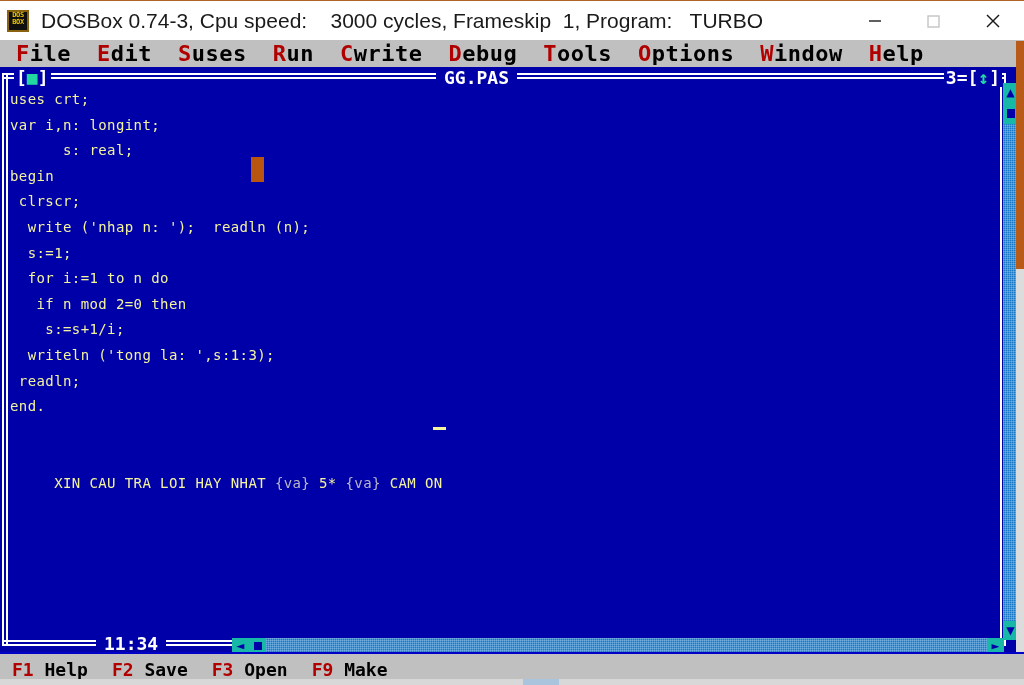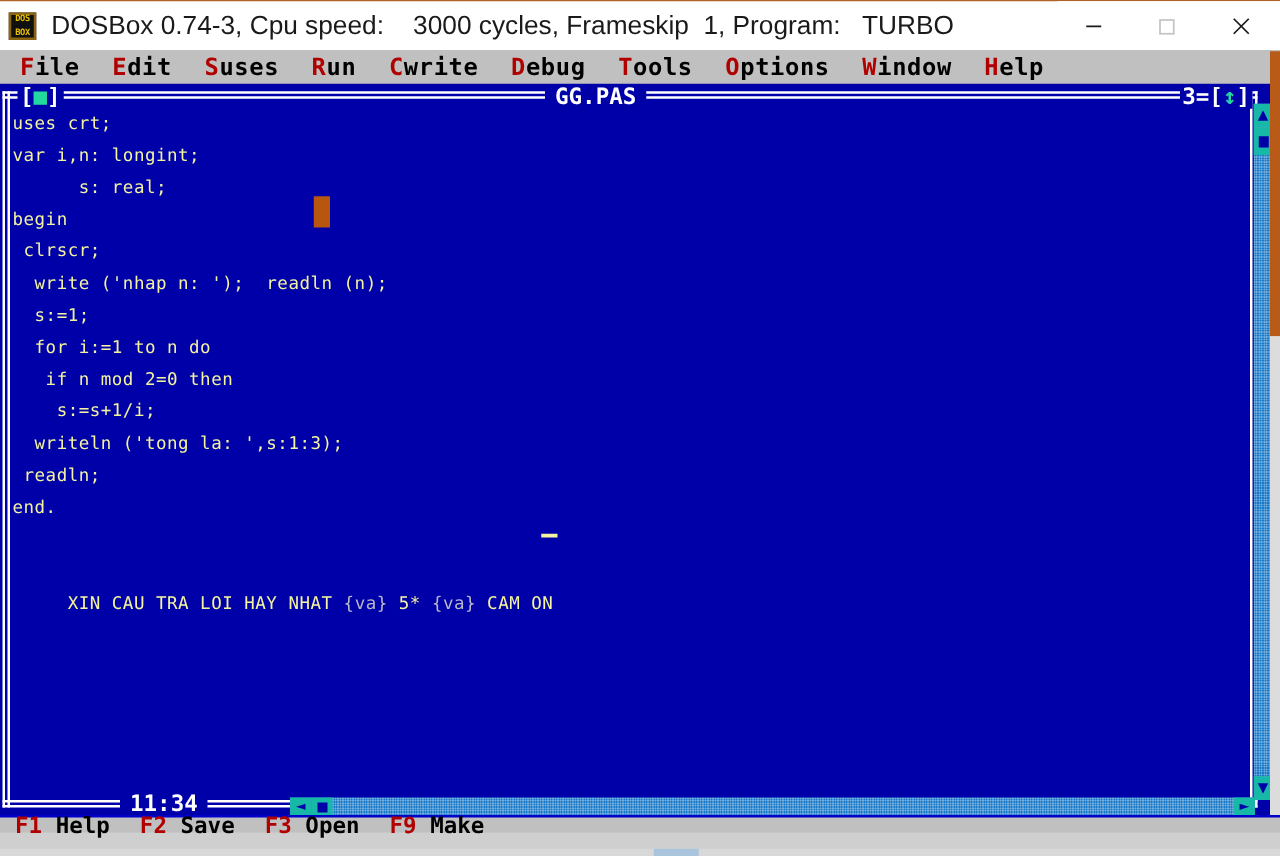--- a/index.html
+++ b/index.html
@@ -30,21 +30,21 @@
     align-items: center;
   }
   #app-icon {
     width: 22px; height: 22px;
     margin-left: 7px;
     background: #101010;
     border: 2px solid #8a6310;
     display: flex;
     flex-direction: column;
     align-items: center;
-    justify-content: space-between;
+    justify-content: flex-start;
     line-height: 7px;
     flex: none;
   }
   #app-icon span {
     font-family: "DejaVu Sans Mono", monospace;
     font-size: 7px;
     font-weight: bold;
     color: #e8c000;
     letter-spacing: -0.3px;
   }
@@ -77,21 +77,21 @@
     position: absolute;
     left: 0; top: 40px;
     width: 1024px; height: 27px;
     background: #c0c0c0;
     display: flex;
     align-items: center;
     padding-left: 16px;
   }
   .menu-item {
     font-family: "DejaVu Sans Mono", monospace;
-    font-size: 19px;
+    font-size: 22px;
     font-weight: bold;
     color: #000000;
     margin-right: 26px;
     letter-spacing: 0.5px;
     white-space: pre;
   }
   .menu-item .hot { color: #b00000; }
 
   
   #dos {
@@ -270,21 +270,21 @@
     position: absolute;
     left: 1016px; top: 269px;
     width: 8px; height: 383px;
     background: #dcdcdc;
   }
 
   
   #statusbar {
     position: absolute;
     left: 0; top: 652px;
-    width: 1024px; height: 14px;
+    width: 1024px; height: 33px;
     background: #c0c0c0;
     border-top: 2px solid #0000c8;
     display: flex;
     align-items: center;
     padding-left: 12px;
   }
   .status-item {
     font-family: "DejaVu Sans Mono", monospace;
     font-size: 18px;
     font-weight: bold;

